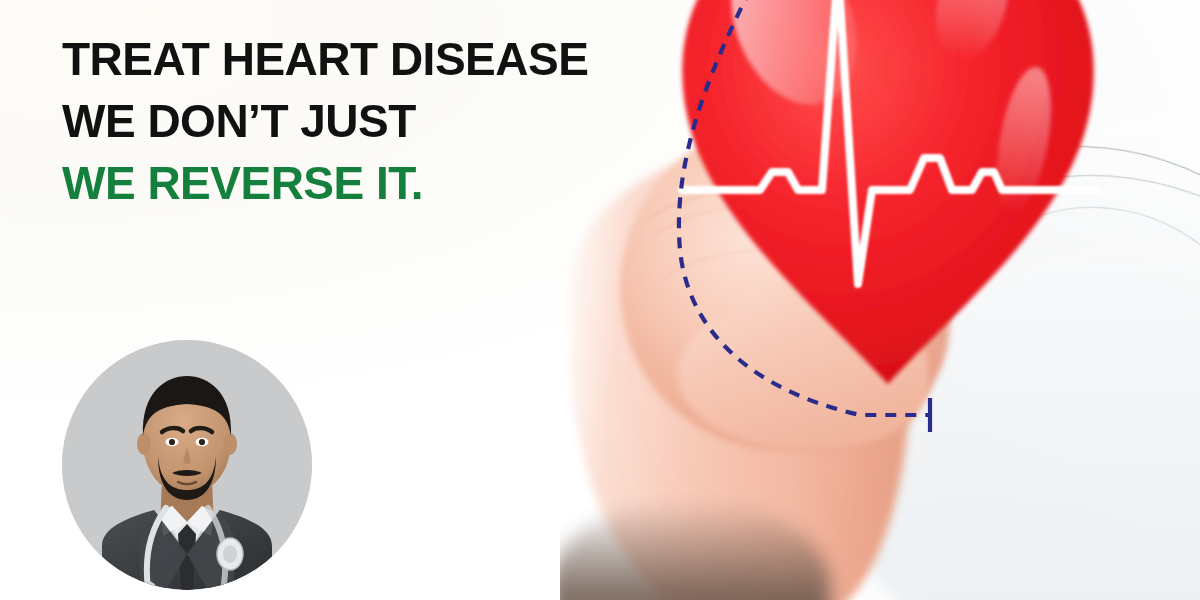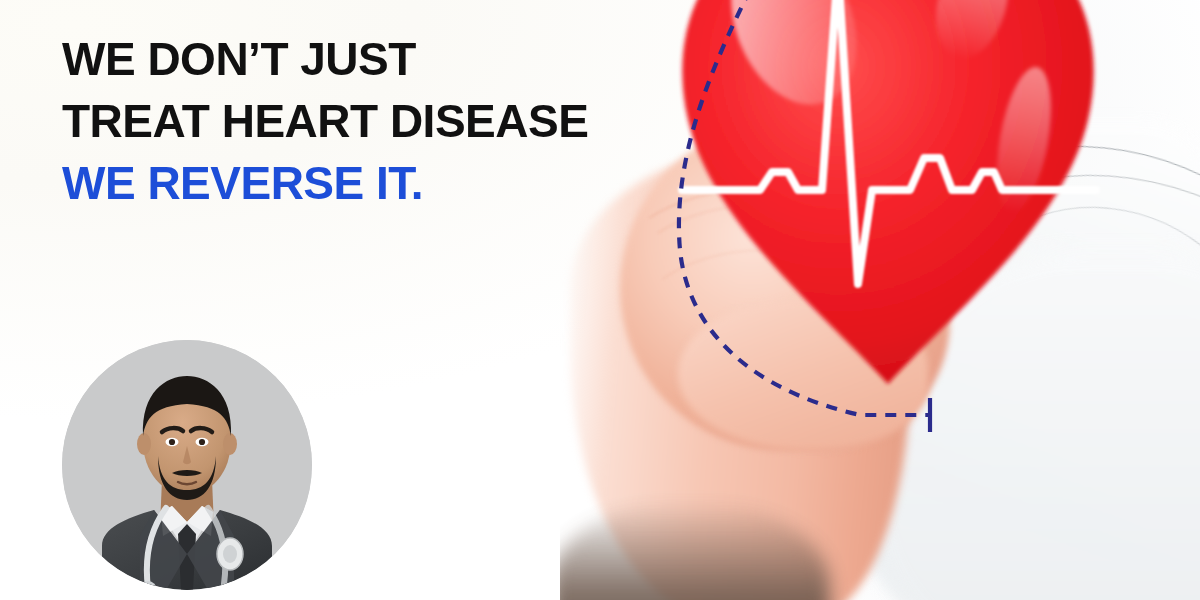--- a/index.html
+++ b/index.html
@@ -167,21 +167,21 @@
     width: 600px;
   }
   .headline .line {
     font-size: 46px;
     line-height: 62px;
     font-weight: bold;
     letter-spacing: -0.5px;
     white-space: nowrap;
   }
   .line.l1, .line.l2 { color: #111111; }
-  .line.l3 { color: #1d4ed8; }
+  .line.l3 { color: #15803d; }
 
   
   .avatar {
     position: absolute;
     left: 62px;
     top: 340px;
     width: 250px;
     height: 250px;
     border-radius: 50%;
     overflow: hidden;
@@ -271,22 +271,22 @@
     <svg class="dash-svg" viewBox="0 0 640 600">
       <path fill="none" stroke="#2B2B8C" stroke-width="4.2" stroke-dasharray="11 9" stroke-linecap="butt" d="M 190 -10
                C 150 70, 112 160, 120 250
                C 128 330, 190 390, 300 415
                L 372 415"></path>
       <line x1="370" y1="398" x2="370" y2="432" stroke="#2B2B8C" stroke-width="4.2"></line>
     </svg>
   </div>
 
   <div class="headline">
+    <div class="line l2">TREAT HEART DISEASE</div>
     <div class="line l1">WE DON’T JUST</div>
-    <div class="line l2">TREAT HEART DISEASE</div>
     <div class="line l3">WE REVERSE IT.</div>
   </div>
 
   <div class="avatar">
     <svg class="avatar-svg" viewBox="0 0 250 250">
       <defs>
         <linearGradient id="suitg" x1="0" y1="0" x2="1" y2="1">
           <stop offset="0%" stop-color="#4a4d50"></stop>
           <stop offset="55%" stop-color="#3a3d40"></stop>
           <stop offset="100%" stop-color="#2b2e31"></stop>

